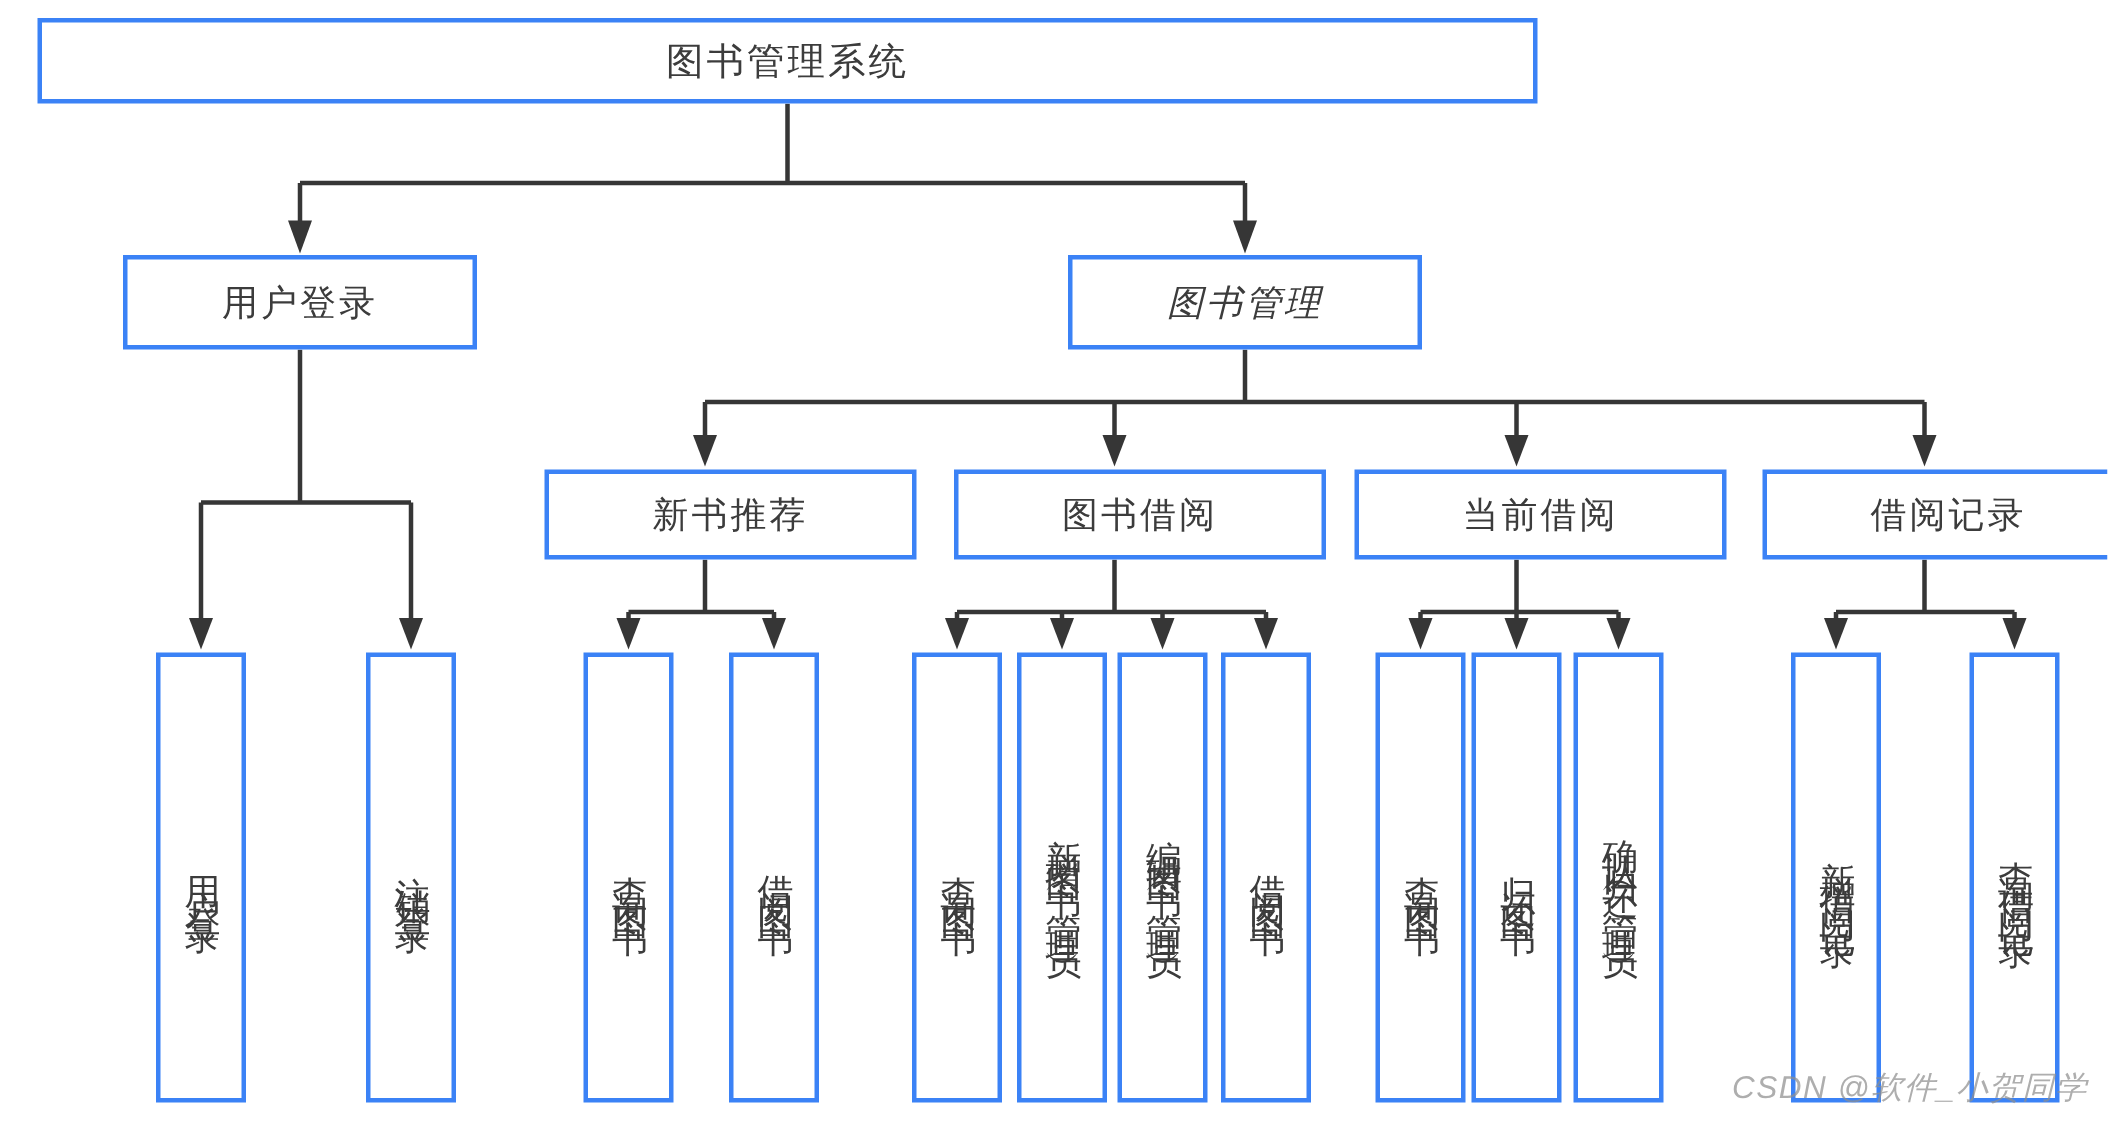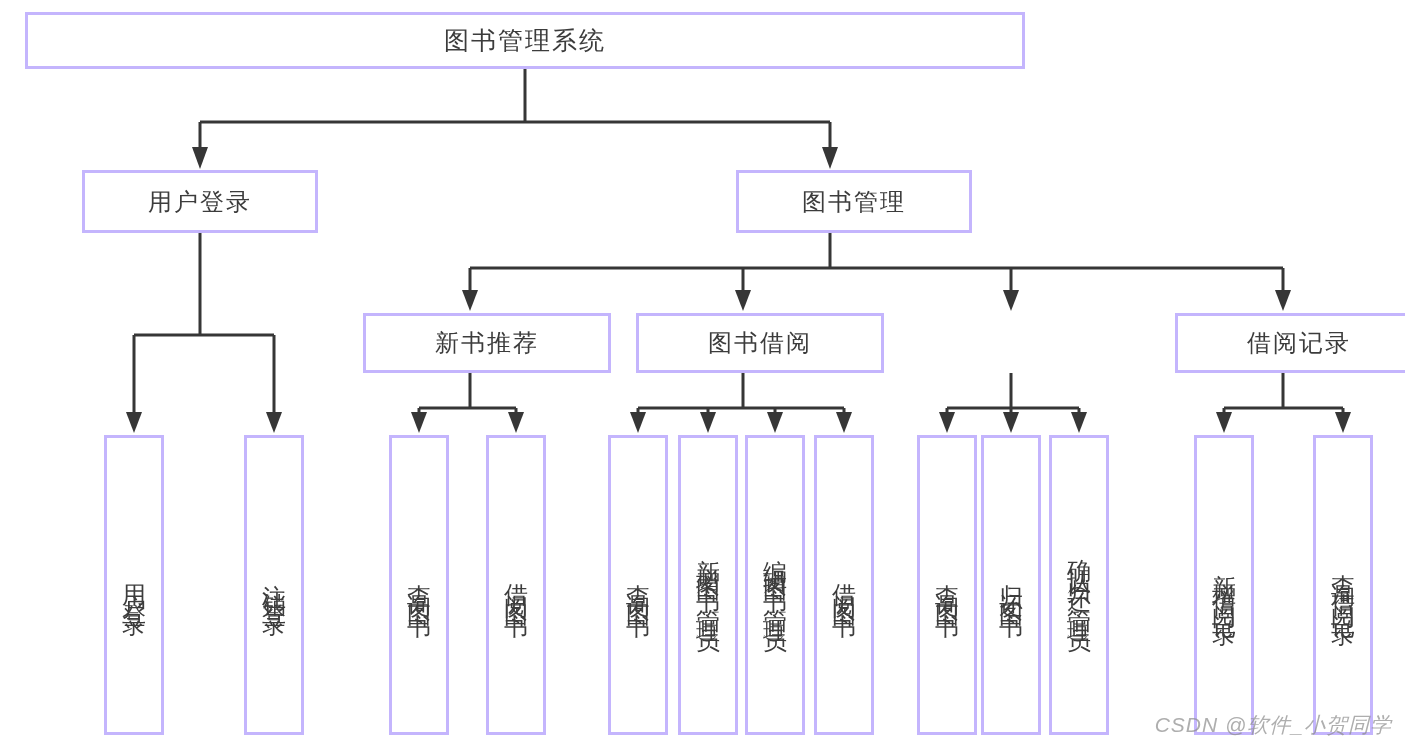--- a/index.html
+++ b/index.html
@@ -16,21 +16,21 @@
     position: absolute;
     left: 0; top: 0;
     width: 1405px; height: 747px;
     pointer-events: none;
   }
   .connector-layer path { stroke: #363636; stroke-width: 3; fill: none; }
   .connector-layer polygon { fill: #363636; stroke: none; }
   .box {
     position: absolute;
     box-sizing: border-box;
-    border: 3px solid #c4b5fd;
+    border: 3px solid #3b82f6;
     background: #ffffff;
     display: flex;
     align-items: center;
     justify-content: center;
     text-align: center;
   }
   .root-box { left: 25px; top: 12px; width: 1000px; height: 57px; font-size: 25px; letter-spacing: 2px; }
   .l2-box   { top: 170px; width: 236px; height: 63px; font-size: 24px; letter-spacing: 2px; }
   .l3-box   { top: 313px; width: 248px; height: 60px; font-size: 24px; letter-spacing: 2px; }
   .leaf-box { top: 435px; width: 60px; height: 300px; }
@@ -101,29 +101,32 @@
     </g>
   </svg>
 
   <div class="box root-box">
     <span>图书管理系统</span>
   </div>
 
   <div class="box l2-box" style="left:82px;">
     <span>用户登录</span>
   </div>
-  <div class="box l2-box" style="left:736px;">
+  <div class="box l2-box" style="left:712px;font-style:italic;">
     <span>图书管理</span>
   </div>
 
   <div class="box l3-box" style="left:363px;">
     <span>新书推荐</span>
   </div>
   <div class="box l3-box" style="left:636px;">
     <span>图书借阅</span>
+  </div>
+  <div class="box l3-box" style="left:903px;">
+    <span>当前借阅</span>
   </div>
   <div class="box l3-box" style="left:1175px;">
     <span>借阅记录</span>
   </div>
 
   <div class="box leaf-box" style="left:104px;">
     <span>用户登录</span>
   </div>
   <div class="box leaf-box" style="left:244px;">
     <span>注销登录</span>

